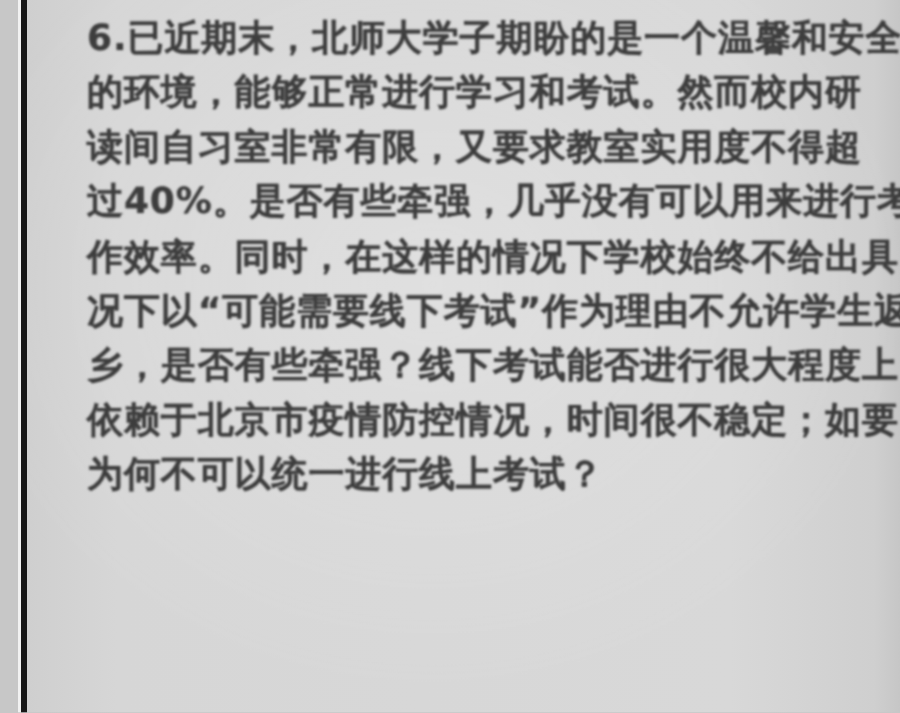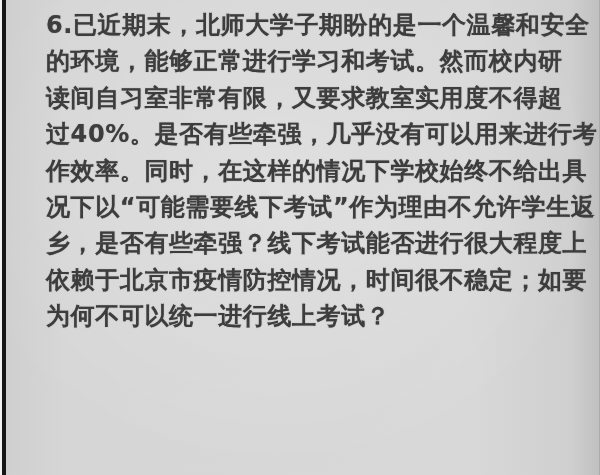--- a/index.html
+++ b/index.html
@@ -11,20 +11,21 @@
     height: 475px;
     overflow: hidden;
     background: #c7c7c7;
     font-family: "DejaVu Sans", sans-serif;
     position: relative;
   }
   .photo-frame {
     position: absolute;
     inset: 0;
     display: flex;
+    padding-left: 12px;
   }
   .edge-highlight-left {
     width: 2px;
     height: 100%;
     background: #f1f1f1;
     flex: 0 0 auto;
   }
   .black-bar-left {
     width: 4px;
     height: 100%;

